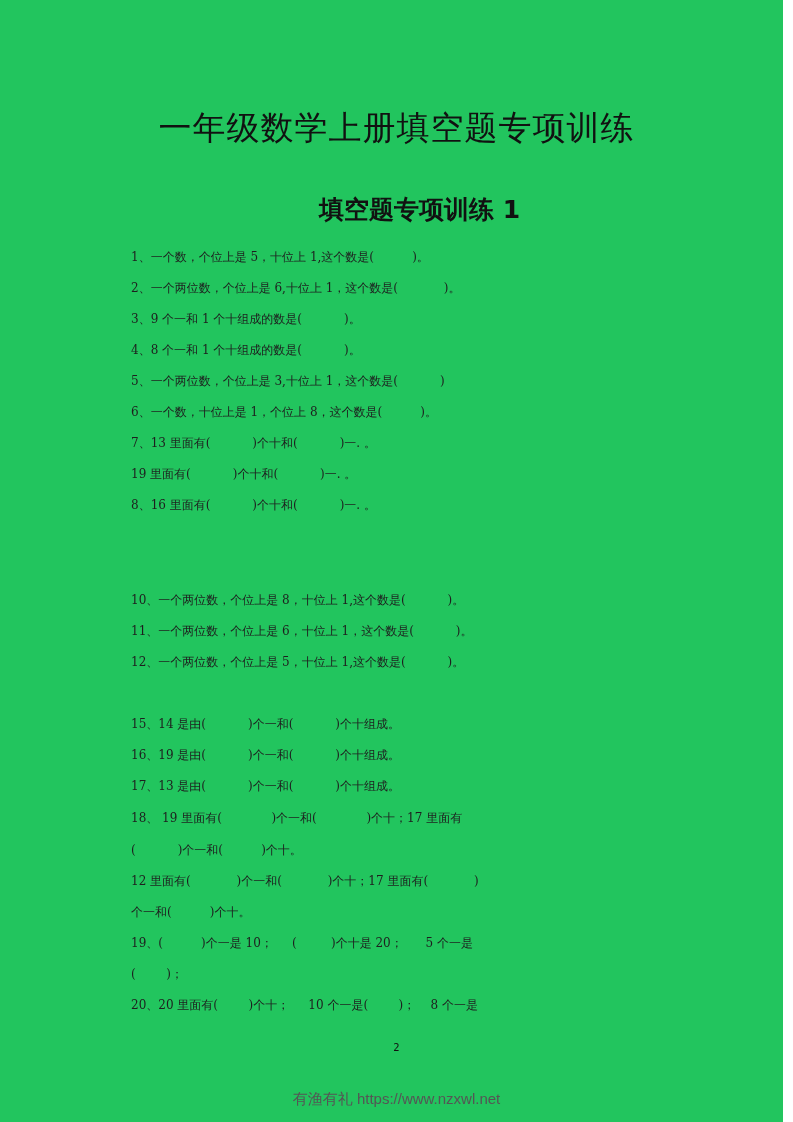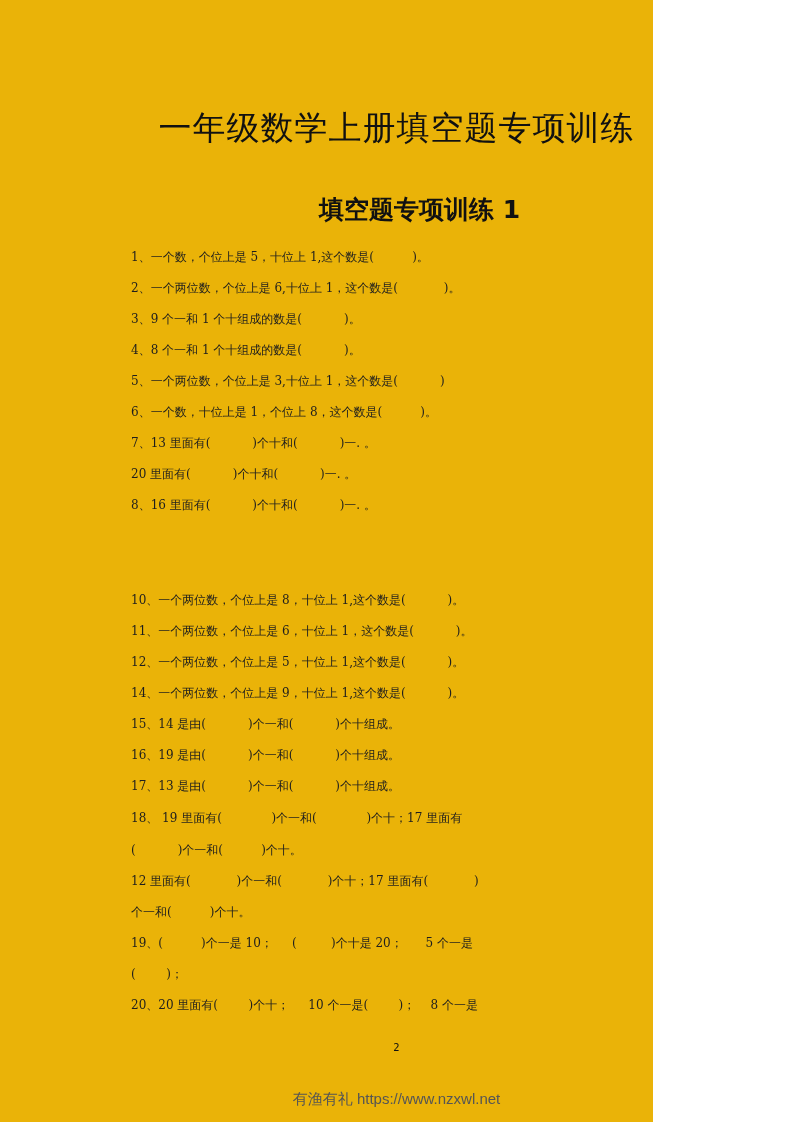--- a/index.html
+++ b/index.html
@@ -1,17 +1,17 @@
 <!DOCTYPE html>
 <html><head>
 <meta charset="utf-8">
 <style>
   html, body { margin: 0; padding: 0; background: #ffffff; }
   body { width: 793px; height: 1122px; position: relative; overflow: hidden; color: #1a1a1a; }
-  .page { position: absolute; left: 0; top: 0; width: 653px; height: 1122px; background: #eab308; }
+  .page { position: absolute; left: 0; top: 0; width: 783px; height: 1122px; background: #22c55e; }
   .title {
     position: absolute; left: 0; width: 793px; top: 106px; text-align: center;
     font-family: "DejaVu Sans", sans-serif; font-size: 33px; letter-spacing: 1px; color: #111;
     line-height: 44px;
   }
   .subtitle {
     position: absolute; left: 0; width: 793px; top: 192px; text-align: center;
     font-family: "DejaVu Sans", sans-serif; font-size: 25px; font-weight: bold; color: #111;
     line-height: 36px;
     padding-left: 23px;
@@ -36,26 +36,25 @@
   <div class="title">一年级数学上册填空题专项训练</div>
   <div class="subtitle">填空题专项训练 1</div>
 
   <div class="line" style="top:247px">1、一个数，个位上是 5，十位上 1,这个数是(          )。</div>
   <div class="line" style="top:278px">2、一个两位数，个位上是 6,十位上 1，这个数是(            )。</div>
   <div class="line" style="top:309px">3、9 个一和 1 个十组成的数是(           )。</div>
   <div class="line" style="top:340px">4、8 个一和 1 个十组成的数是(           )。</div>
   <div class="line" style="top:371px">5、一个两位数，个位上是 3,十位上 1，这个数是(           )</div>
   <div class="line" style="top:402px">6、一个数，十位上是 1，个位上 8，这个数是(          )。</div>
   <div class="line" style="top:433px">7、13 里面有(           )个十和(           )一. 。</div>
-  <div class="line" style="top:464px">20 里面有(           )个十和(           )一. 。</div>
+  <div class="line" style="top:464px">19 里面有(           )个十和(           )一. 。</div>
   <div class="line" style="top:495px">8、16 里面有(           )个十和(           )一. 。</div>
   <div class="line" style="top:590px">10、一个两位数，个位上是 8，十位上 1,这个数是(           )。</div>
   <div class="line" style="top:621px">11、一个两位数，个位上是 6，十位上 1，这个数是(           )。</div>
   <div class="line" style="top:652px">12、一个两位数，个位上是 5，十位上 1,这个数是(           )。</div>
-  <div class="line" style="top:683px">14、一个两位数，个位上是 9，十位上 1,这个数是(           )。</div>
   <div class="line" style="top:714px">15、14 是由(           )个一和(           )个十组成。</div>
   <div class="line" style="top:745px">16、19 是由(           )个一和(           )个十组成。</div>
   <div class="line" style="top:776px">17、13 是由(           )个一和(           )个十组成。</div>
   <div class="line" style="top:808px">18、 19 里面有(             )个一和(             )个十；17 里面有</div>
   <div class="line" style="top:840px">(           )个一和(          )个十。</div>
   <div class="line" style="top:871px">12 里面有(            )个一和(            )个十；17 里面有(            )</div>
   <div class="line" style="top:902px">个一和(          )个十。</div>
   <div class="line" style="top:933px">19、(          )个一是 10；     (         )个十是 20；      5 个一是</div>
   <div class="line" style="top:964px">(        )；</div>
   <div class="line" style="top:995px">20、20 里面有(        )个十；     10 个一是(        )；    8 个一是</div>

